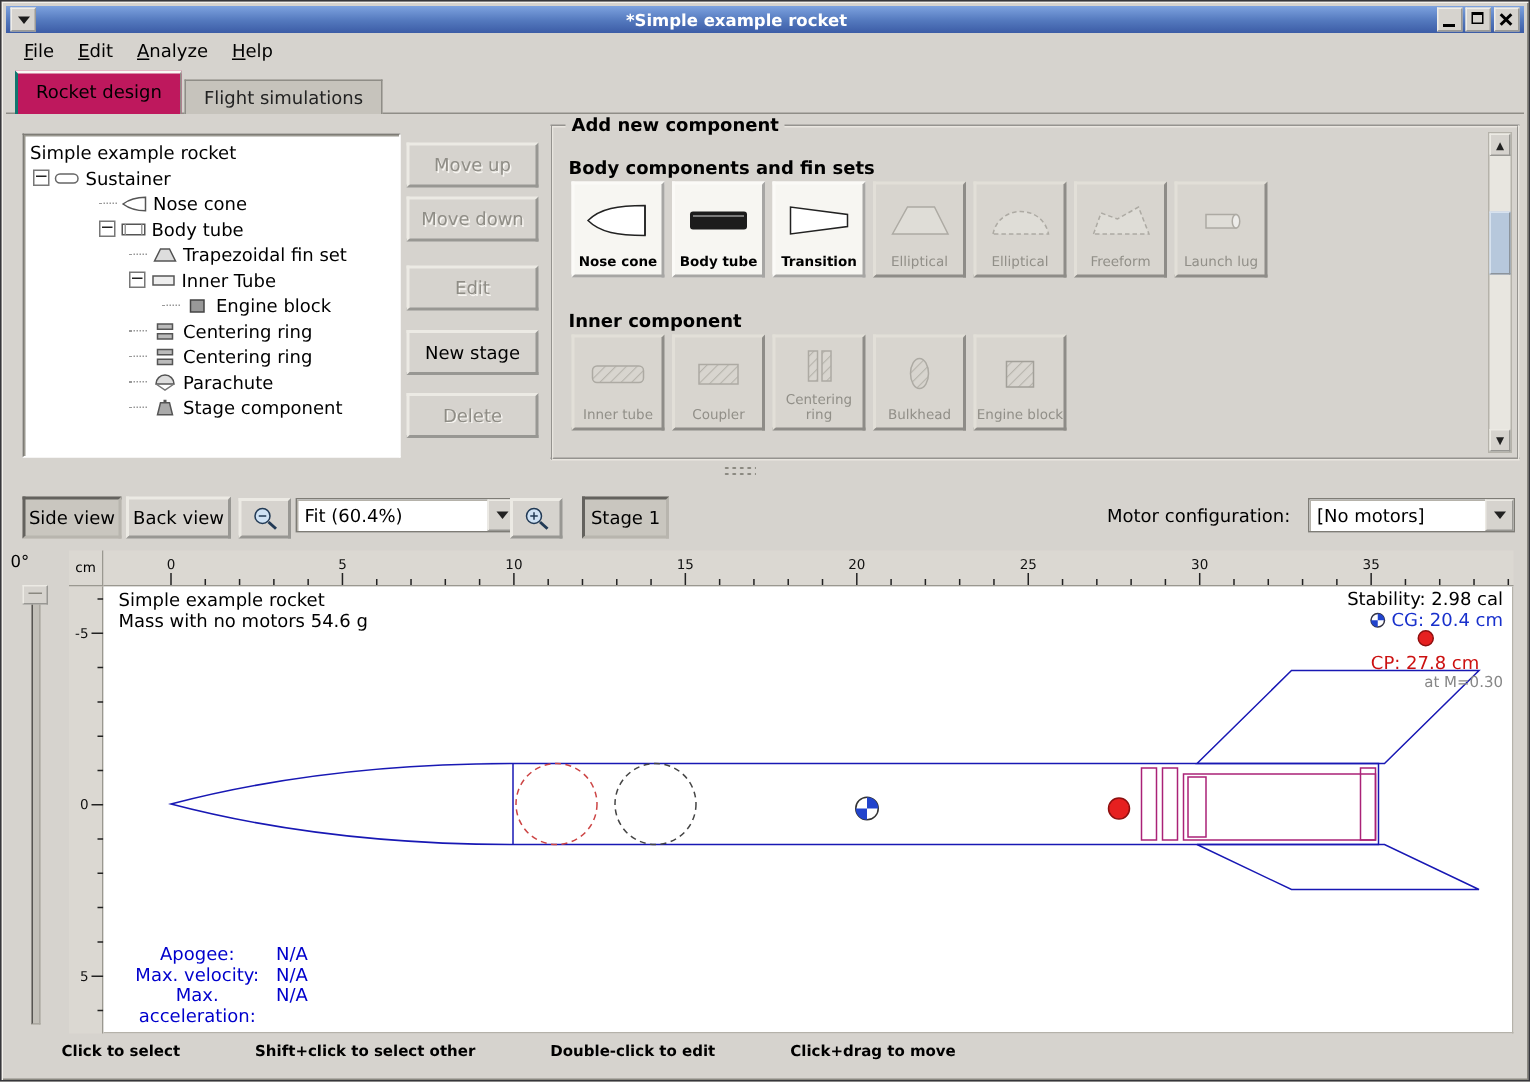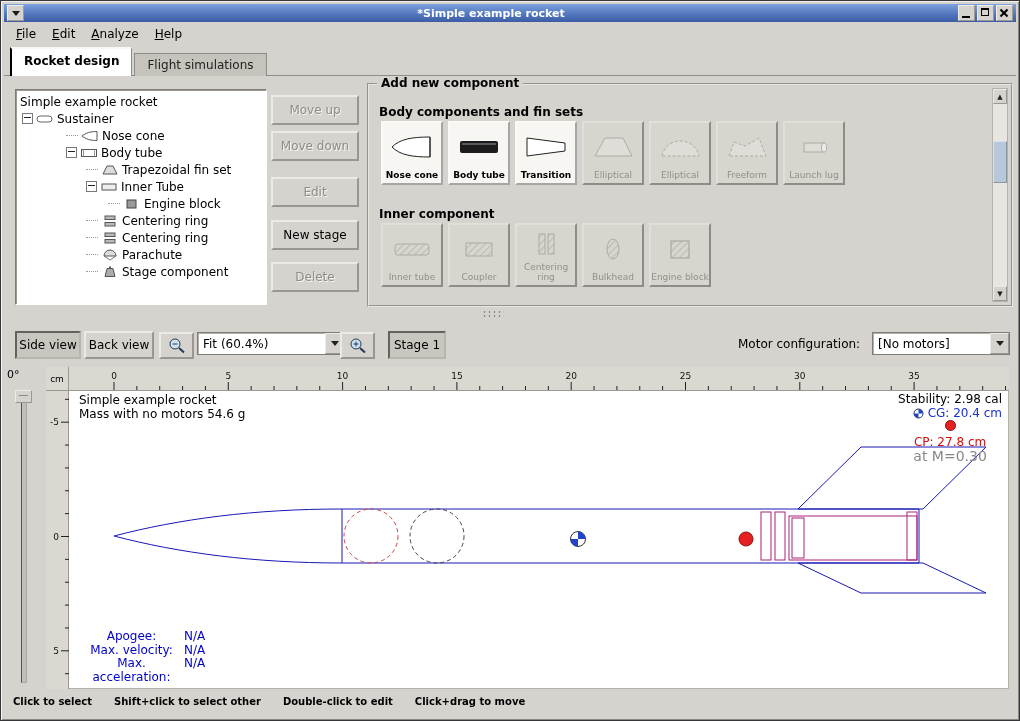--- a/index.html
+++ b/index.html
@@ -25,22 +25,22 @@
 
   
   .menubar{position:absolute;left:3px;top:21px;right:3px;height:23px;display:flex;align-items:center;padding-left:4px;background:#d6d3ce;}
   .menu-item{padding:3px 8px;cursor:default;}
   .menu-item .mn{text-decoration:underline;}
 
   
   .tabstrip{position:absolute;left:3px;top:45px;right:3px;height:30px;display:flex;align-items:flex-end;padding-left:6px;}
   .tabstrip::after{content:"";position:absolute;left:0;right:0;bottom:0;height:1px;background:#8f8d87;}
   .tab{position:relative;z-index:2;padding:5px 12px 6px 12px;border:1px solid #8f8d87;border-bottom:none;margin-right:2px;}
-  .tab.active{background:#ffffff;border-top:2px solid #f8f7f4;border-left:2px solid #000000;height:16px;
-              box-shadow:0 1px 0 #d6d3ce;font-weight:bold;}
+  .tab.active{background:#be185d;border-top:2px solid #f8f7f4;border-left:2px solid #0f766e;height:16px;
+              box-shadow:0 1px 0 #d6d3ce;}
   .tab.inactive{background:#c6c3bc;padding:4px 12px;color:#222;}
 
   
   .btn{position:absolute;background:#d6d3ce;border:2px outset #eceae4;text-align:center;
        display:flex;align-items:center;justify-content:center;font-size:12px;}
   .btn.pressed{border:2px inset #b8b5ae;background:#c9c6bf;}
   .btn.disabled{color:#8f8d86;text-shadow:1px 1px 0 #f6f4f0;}
 
   
   .tree-panel{position:absolute;left:14px;top:88px;width:250px;height:211px;background:#fff;
@@ -92,29 +92,29 @@
   .corner{position:absolute;left:45px;top:366px;width:23px;height:24px;background:#dbd8d2;
           font-size:9px;display:flex;align-items:center;justify-content:center;border-bottom:1px solid #9a9890;border-right:1px solid #9a9890;box-sizing:border-box;}
   .hruler{position:absolute;left:68px;top:366px;width:940px;height:24px;background:#dbd8d2;border-bottom:1px solid #9a9890;box-sizing:border-box;}
   .vruler{position:absolute;left:45px;top:390px;width:23px;height:298px;background:#dbd8d2;border-right:1px solid #9a9890;box-sizing:border-box;}
   .canvas{position:absolute;left:68px;top:390px;width:940px;height:298px;background:#fff;border-right:1px solid #b5b2aa;border-bottom:1px solid #b5b2aa;box-sizing:border-box;}
   svg text{font-family:"DejaVu Sans",sans-serif;}
   .ruler-text{font-size:9px;fill:#111;}
 
   .canvas-info{position:absolute;left:10px;top:2px;line-height:14px;}
   .canvas-stats{position:absolute;right:6px;top:1px;text-align:right;line-height:14px;}
-  .stat-cg{color:#1830cc;} .stat-cp{color:#cc1111;flex-direction:column;} .stat-mach{color:#888;font-size:14px;text-align:center;}
+  .stat-cg{color:#1830cc;} .stat-cp{color:#cc1111;flex-direction:column;} .stat-mach{color:#888;font-size:10px;}
   .stat-row{display:flex;align-items:center;justify-content:flex-end;gap:4px;}
   .cp-dot{display:inline-block;width:9px;height:9px;border-radius:50%;background:#e62020;border:1px solid #8d0f0f;}
   .flight{position:absolute;left:10px;bottom:4px;color:#0000cc;line-height:13.5px;text-align:center;}
   .flight .row{display:flex;}
   .flight .lab{width:105px;}
 
   .statusbar{position:absolute;left:12px;top:695px;font-size:10px;font-weight:bold;}
-  .statusbar span{margin-right:22px;}
+  .statusbar span{margin-right:22px;margin-left:28px;}
 </style>
 </head>
 <body>
 
 <svg width="0" height="0" style="position:absolute">
   <defs>
     <pattern id="hatch" width="5" height="5" patternUnits="userSpaceOnUse" patternTransform="rotate(45)">
       <line x1="0" y1="0" x2="0" y2="5" stroke="#9a978f" stroke-width="1.5"></line>
     </pattern>
   </defs>

